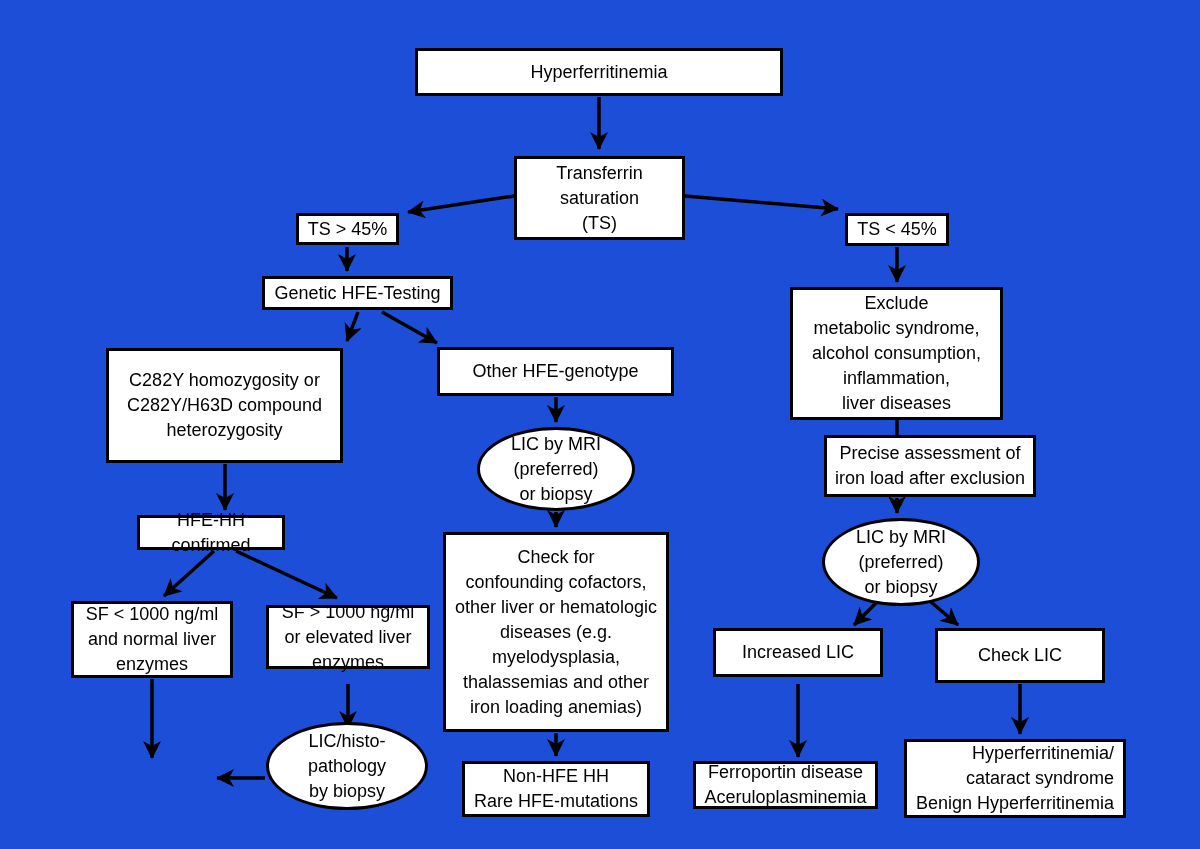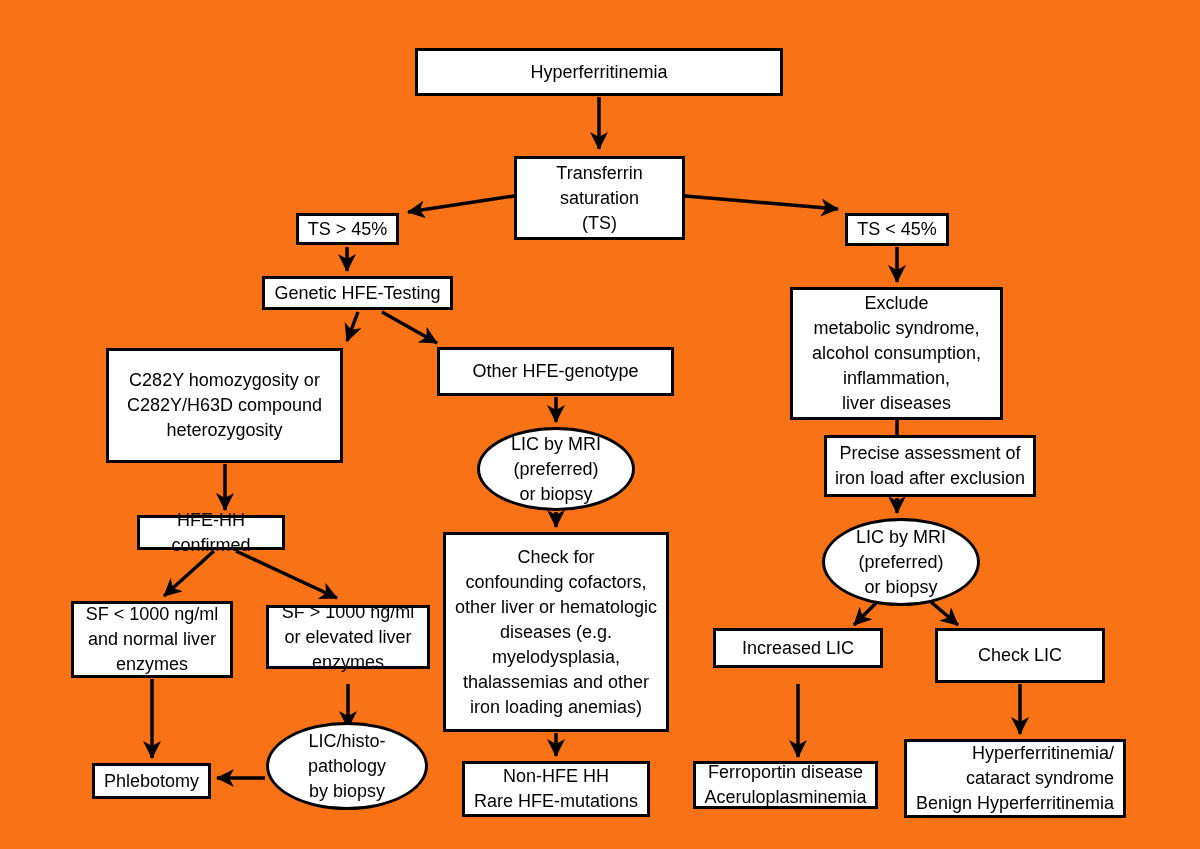--- a/index.html
+++ b/index.html
@@ -1,20 +1,20 @@
 <!DOCTYPE html>
 <html><head>
 <meta charset="utf-8">
 <style>
   html, body { margin: 0; padding: 0; background: #ffffff; }
   #canvas {
     position: relative;
     width: 1200px;
     height: 849px;
-    background: #f97316;
+    background: #1d4ed8;
     font-family: "Liberation Sans", sans-serif;
     color: #000000;
   }
   .edges-layer {
     position: absolute;
     left: 0; top: 0;
     width: 1200px; height: 849px;
   }
   .node {
     position: absolute;
@@ -114,23 +114,20 @@
 and normal liver
 enzymes</span>
   </div>
 
   <div class="node" style="left:266px; top:605px; width:164px; height:64px;">
     <span>SF &gt; 1000 ng/ml
 or elevated liver
 enzymes</span>
   </div>
 
-  <div class="node" style="left:92px; top:763px; width:119px; height:36px;">
-    <span>Phlebotomy</span>
-  </div>
 
   <div class="node ellipse" style="left:266px; top:722px; width:162px; height:88px;">
     <span>LIC/histo-
 pathology
 by biopsy</span>
   </div>
 
   <div class="node ellipse" style="left:477px; top:427px; width:158px; height:84px;">
     <span>LIC by MRI
 (preferred)
@@ -164,21 +161,21 @@
     <span>Precise assessment of
 iron load after exclusion</span>
   </div>
 
   <div class="node ellipse" style="left:822px; top:518px; width:158px; height:88px;">
     <span>LIC by MRI
 (preferred)
 or biopsy</span>
   </div>
 
-  <div class="node" style="left:713px; top:628px; width:170px; height:40px;">
+  <div class="node" style="left:713px; top:628px; width:170px; height:49px;">
     <span>Increased LIC</span>
   </div>
 
   <div class="node" style="left:935px; top:628px; width:170px; height:55px;">
     <span>Check LIC</span>
   </div>
 
   <div class="node" style="left:693px; top:761px; width:185px; height:48px;">
     <span>Ferroportin disease
 Aceruloplasminemia</span>

